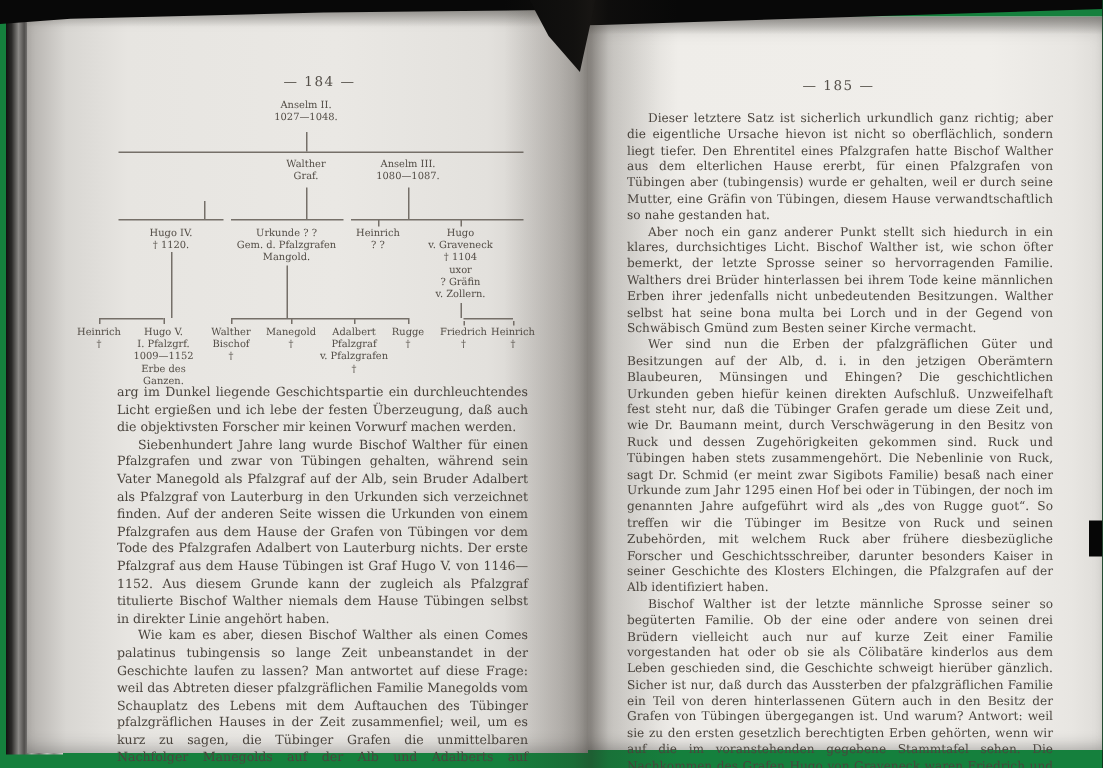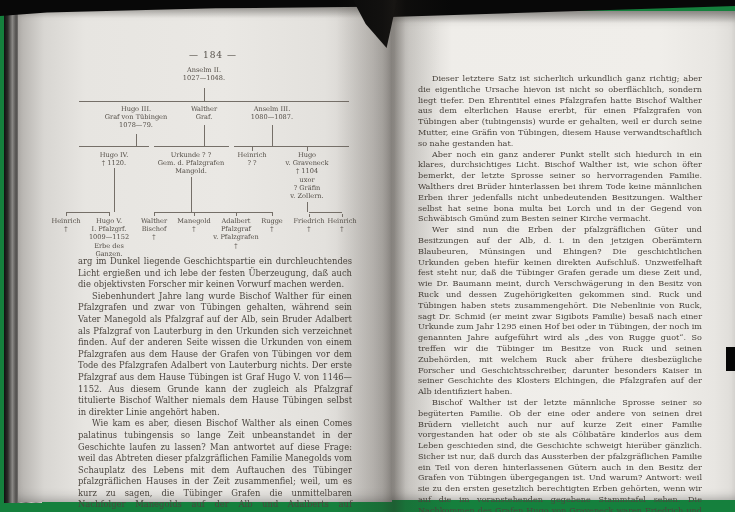--- a/index.html
+++ b/index.html
@@ -82,23 +82,20 @@
       <div class="tl v" style="left:61px;top:150px;height:4px"></div>
       <div class="tl v" style="left:106px;top:150px;height:4px"></div>
       <div class="tl v" style="left:146px;top:150px;height:4px"></div>
       <div class="tl v" style="left:188px;top:150px;height:4px"></div>
       <div class="tl v" style="left:224px;top:150px;height:4px"></div>
       <div class="tl v" style="left:261px;top:152px;height:3px"></div>
       <div class="tl v" style="left:294px;top:152px;height:3px"></div>
 
       <div class="tnode" style="left:156px;top:4px">Anselm II.
 1027—1048.</div>
-      <div class="tnode wide" style="left:88px;top:43px">Hugo III.
-Graf von Tübingen
-1078—79.</div>
       <div class="tnode" style="left:156px;top:43px">Walther
 Graf.</div>
       <div class="tnode" style="left:224px;top:43px">Anselm III.
 1080—1087.</div>
       <div class="tnode" style="left:66px;top:89px">Hugo IV.
 † 1120.</div>
       <div class="tnode wide" style="left:143px;top:89px">Urkunde ? ?
 Gem. d. Pfalzgrafen
 Mangold.</div>
       <div class="tnode narrow" style="left:204px;top:89px">Heinrich
@@ -136,20 +133,21 @@
     <div class="body-text bt-l">
       <p>arg im Dunkel liegende Geschichtspartie ein durchleuchtendes Licht ergießen und ich lebe der festen Überzeugung, daß auch die objektivsten Forscher mir keinen Vorwurf machen werden.</p>
       <p class="indent">Siebenhundert Jahre lang wurde Bischof Walther für einen Pfalzgrafen und zwar von Tübingen gehalten, während sein Vater Manegold als Pfalzgraf auf der Alb, sein Bruder Adalbert als Pfalzgraf von Lauterburg in den Urkunden sich verzeichnet finden. Auf der anderen Seite wissen die Urkunden von einem Pfalzgrafen aus dem Hause der Grafen von Tübingen vor dem Tode des Pfalzgrafen Adalbert von Lauterburg nichts. Der erste Pfalzgraf aus dem Hause Tübingen ist Graf Hugo V. von 1146—1152. Aus diesem Grunde kann der zugleich als Pfalzgraf titulierte Bischof Walther niemals dem Hause Tübingen selbst in direkter Linie angehört haben.</p>
       <p class="indent">Wie kam es aber, diesen Bischof Walther als einen Comes palatinus tubingensis so lange Zeit unbeanstandet in der Geschichte laufen zu lassen? Man antwortet auf diese Frage: weil das Abtreten dieser pfalzgräflichen Familie Manegolds vom Schauplatz des Lebens mit dem Auftauchen des Tübinger pfalzgräflichen Hauses in der Zeit zusammenfiel; weil, um es kurz zu sagen, die Tübinger Grafen die unmittelbaren Nachfolger Manegolds auf der Alb und Adalberts auf Lauterburg in dem pfalzgräflichen Amte und in der pfalzgräflichen Würde waren.</p>
     </div>
   </div>
 
   <div class="page page-right">
     <div class="top-edge-band"></div>
 
+    <div class="pg-header hdr-r ink">—  185  —</div>
 
     <div class="body-text bt-r">
       <p class="indent">Dieser letztere Satz ist sicherlich urkundlich ganz richtig; aber die eigentliche Ursache hievon ist nicht so oberflächlich, sondern liegt tiefer. Den Ehrentitel eines Pfalzgrafen hatte Bischof Walther aus dem elterlichen Hause ererbt, für einen Pfalzgrafen von Tübingen aber (tubingensis) wurde er gehalten, weil er durch seine Mutter, eine Gräfin von Tübingen, diesem Hause verwandtschaftlich so nahe gestanden hat.</p>
       <p class="indent">Aber noch ein ganz anderer Punkt stellt sich hiedurch in ein klares, durchsichtiges Licht. Bischof Walther ist, wie schon öfter bemerkt, der letzte Sprosse seiner so hervorragenden Familie. Walthers drei Brüder hinterlassen bei ihrem Tode keine männlichen Erben ihrer jedenfalls nicht unbedeutenden Besitzungen. Walther selbst hat seine bona multa bei Lorch und in der Gegend von Schwäbisch Gmünd zum Besten seiner Kirche vermacht.</p>
       <p class="indent">Wer sind nun die Erben der pfalzgräflichen Güter und Besitzungen auf der Alb, d. i. in den jetzigen Oberämtern Blaubeuren, Münsingen und Ehingen? Die geschichtlichen Urkunden geben hiefür keinen direkten Aufschluß. Unzweifelhaft fest steht nur, daß die Tübinger Grafen gerade um diese Zeit und, wie Dr. Baumann meint, durch Verschwägerung in den Besitz von Ruck und dessen Zugehörigkeiten gekommen sind. Ruck und Tübingen haben stets zusammengehört. Die Nebenlinie von Ruck, sagt Dr. Schmid (er meint zwar Sigibots Familie) besaß nach einer Urkunde zum Jahr 1295 einen Hof bei oder in Tübingen, der noch im genannten Jahre aufgeführt wird als „des von Rugge guot“. So treffen wir die Tübinger im Besitze von Ruck und seinen Zubehörden, mit welchem Ruck aber frühere diesbezügliche Forscher und Geschichtsschreiber, darunter besonders Kaiser in seiner Geschichte des Klosters Elchingen, die Pfalzgrafen auf der Alb identifiziert haben.</p>
       <p class="indent">Bischof Walther ist der letzte männliche Sprosse seiner so begüterten Familie. Ob der eine oder andere von seinen drei Brüdern vielleicht auch nur auf kurze Zeit einer Familie vorgestanden hat oder ob sie als Cölibatäre kinderlos aus dem Leben geschieden sind, die Geschichte schweigt hierüber gänzlich. Sicher ist nur, daß durch das Aussterben der pfalzgräflichen Familie ein Teil von deren hinterlassenen Gütern auch in den Besitz der Grafen von Tübingen übergegangen ist. Und warum? Antwort: weil sie zu den ersten gesetzlich berechtigten Erben gehörten, wenn wir auf die im voranstehenden gegebene Stammtafel sehen. Die Nachkommen des Grafen Hugo von Graveneck waren Friedrich und Heinrich. Mit diesen beiden aber war die Tübinger-Gravenecker Linie bereits ausgestorben. Auf der anderen Seite steht Graf Hugo IV. von Tübingen,</p>
     </div>
   </div>
 
   <div class="top-black-left"></div>

